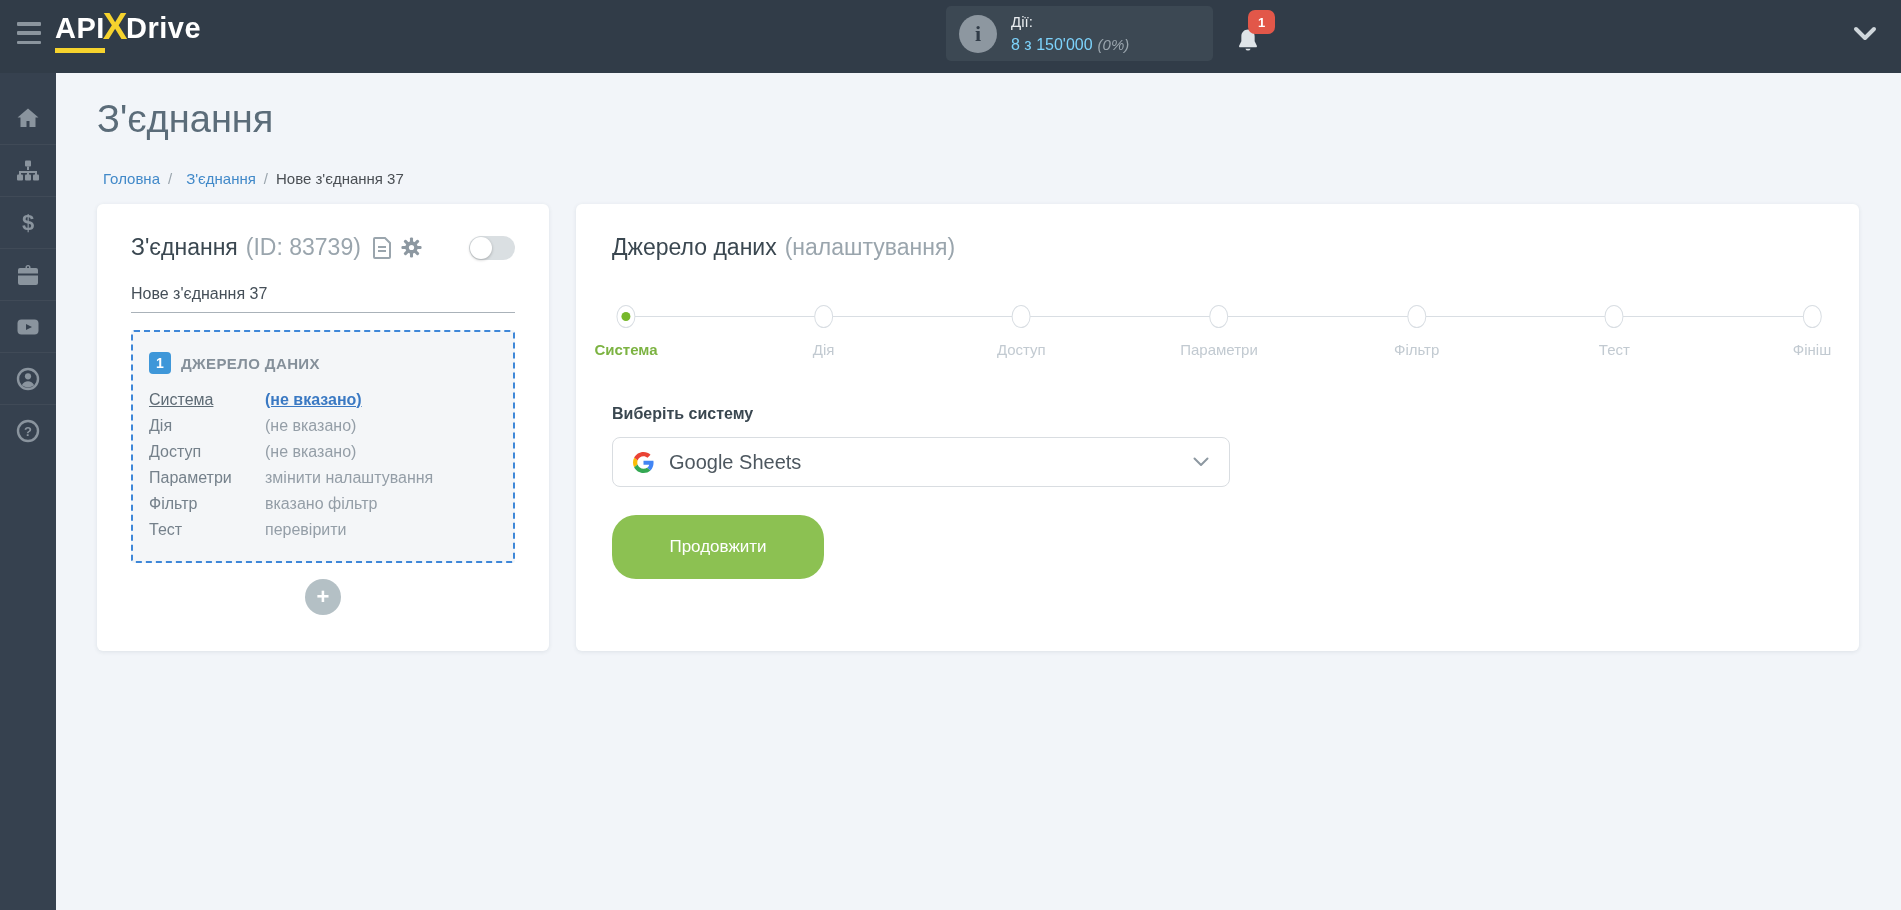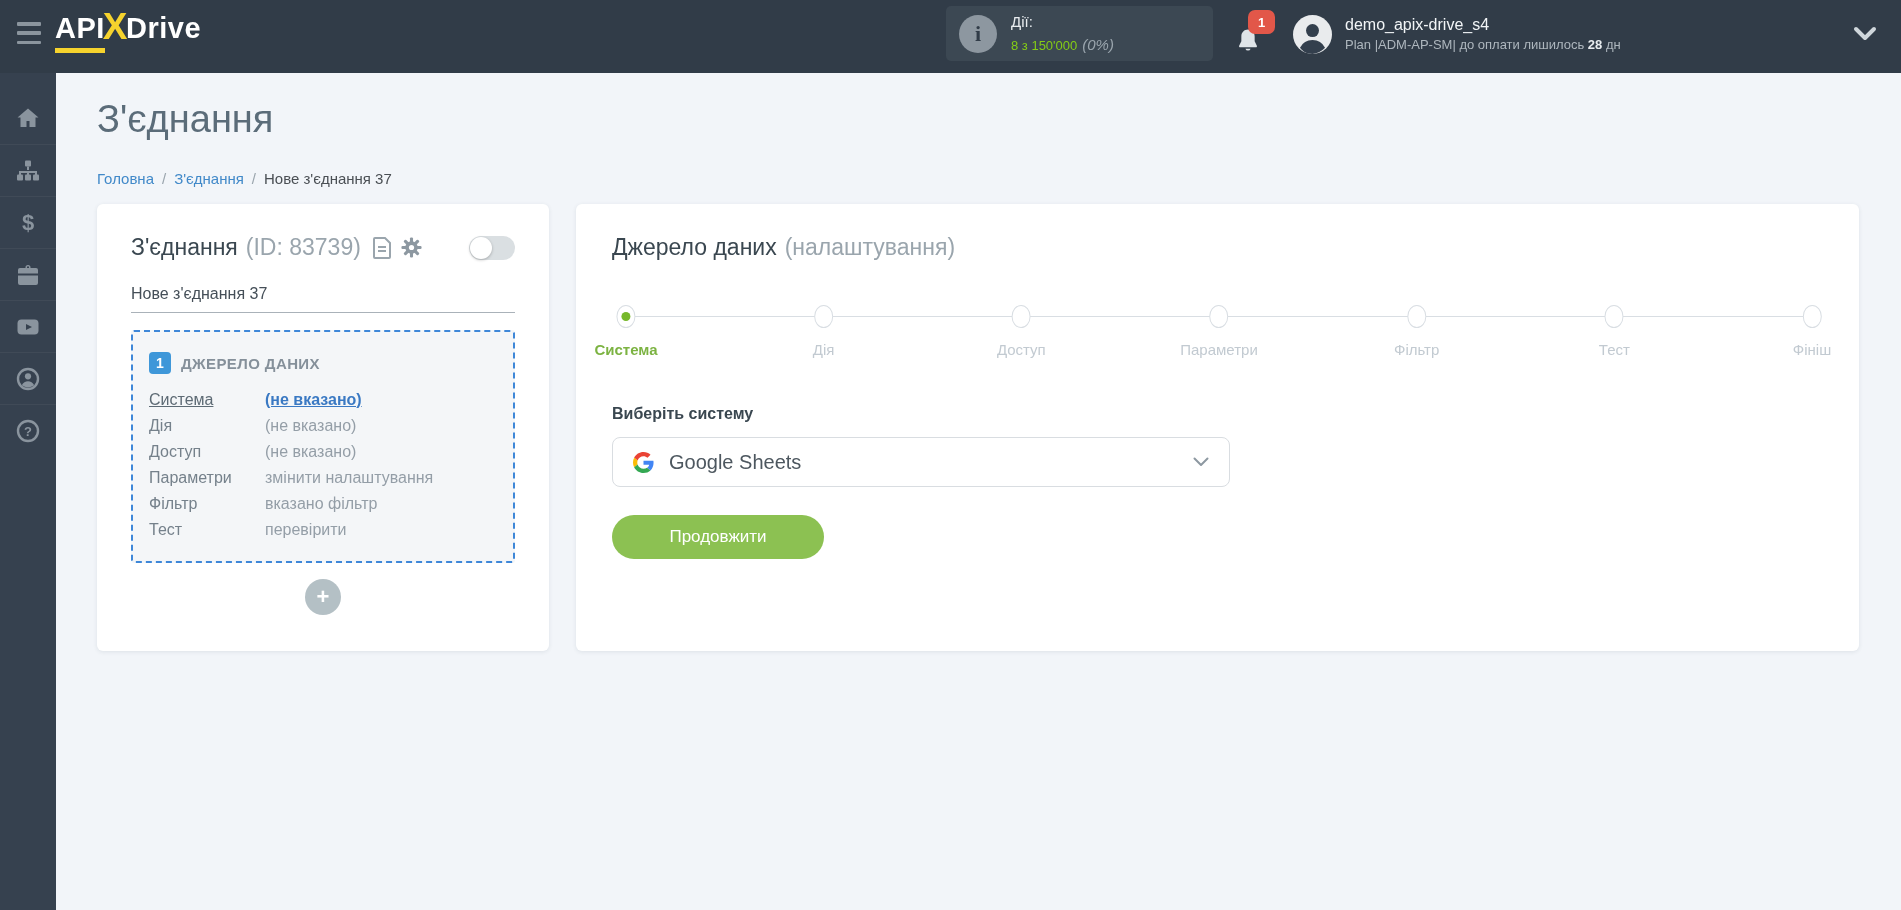--- a/index.html
+++ b/index.html
@@ -28,21 +28,21 @@
   .logo-drive { font-size:29px; padding-top:0; }
 
   .usage-badge { position:absolute; left:946px; top:6px; width:267px; height:55px;
     background:#3c4853; border-radius:5px; display:flex; align-items:center;
     padding-left:13px; }
   .usage-icon { width:38px; height:38px; border-radius:50%; background:#8d97a0;
     color:#313c48; display:flex; align-items:center; justify-content:center;
     font-family:"Liberation Serif", serif; font-weight:bold; font-size:22px; flex:0 0 auto; }
   .usage-text { margin-left:14px; line-height:1.45; }
   .usage-label { color:#e8ecef; font-size:15px; }
-  .usage-value { color:#84cc16; font-size:13px; }
+  .usage-value { color:#7dd3fc; font-size:16px; }
   .usage-percent { color:#9aa5ad; font-size:15px; font-style:italic; margin-left:5px; }
 
   .bell-wrap { position:absolute; left:1234px; top:20px; width:44px; height:40px; }
   .bell-icon { width:28px; height:30px; margin-top:6px; }
   .notif-badge { position:absolute; left:14px; top:-10px; min-width:27px; height:24px;
     background:#e25749; color:#fff; font-size:13px; font-weight:bold;
     border-radius:7px; display:flex; align-items:center; justify-content:center; }
 
   .user-wrap { position:absolute; left:1293px; top:14px; display:flex; align-items:center; }
   .avatar { width:39px; height:39px; flex:0 0 auto; }
@@ -59,21 +59,21 @@
   .side-item { width:56px; height:52px; display:flex; align-items:center; justify-content:center;
     border-top:1px solid rgba(255,255,255,0.05); }
   .side-item:first-child { border-top:none; }
   .side-icon { width:24px; height:24px; color:#8a949e; display:block; }
   .side-icon svg { width:100%; height:100%; fill:currentColor; }
 
   
   .page-title { position:absolute; left:97px; top:98px; font-size:38px; color:#5b6c79; }
   .breadcrumb { position:absolute; left:97px; top:170px; font-size:15px; color:#9aa5ad; }
   .bc-item { color:#4a4f54; }
-  .bc-link { color:#4189c9; }
+  .bc-link { color:#4189c9;margin-left:6px; }
   .bc-sep { margin:0 8px; color:#9aa5ad; }
 
   .card { position:absolute; top:204px; background:#ffffff; border-radius:6px;
     box-shadow:0 1px 4px rgba(40,60,80,0.10); }
   .card-left  { left:97px;  width:452px;  height:447px; padding:30px 34px; }
   .card-right { left:576px; width:1283px; height:447px; padding:30px 36px; }
 
   
   .conn-head { display:flex; align-items:center; }
   .conn-title { font-size:23px; color:#3a4750; }
@@ -121,21 +121,21 @@
   .step-label { margin-top:13px; font-size:15px; color:#c2cad1; white-space:nowrap; }
   .step.active .step-label { color:#7cb342; font-weight:bold; }
 
   .select-label { margin-top:22px; font-size:16px; font-weight:bold; color:#3a4750; }
   .system-select { margin-top:14px; width:618px; height:50px; border:1px solid #d9dde1;
     border-radius:8px; background:#fff; display:flex; align-items:center; padding:0 20px; }
   .google-g { width:21px; height:21px; flex:0 0 auto; }
   .select-value { margin-left:15px; font-size:20px; color:#4d575f; }
   .select-chevron { margin-left:auto; width:16px; height:10px; }
 
-  .continue-btn { margin-top:28px; width:212px; height:44px; border:none; border-radius:24px;
+  .continue-btn { margin-top:28px; width:212px; height:64px; border:none; border-radius:24px;
     background:#8cc152; color:#ffffff; font-size:17px;
     font-family:"Liberation Sans","DejaVu Sans",sans-serif;
     display:flex; align-items:center; justify-content:center; }
 </style>
 </head>
 <body>
 
 <div class="header" data-interactable="false">
   <div class="hamburger" data-interactable="true">
     <span></span>
@@ -159,33 +159,20 @@
   </div>
 
   <div class="bell-wrap" data-interactable="true">
     <svg class="bell-icon" data-interactable="false" viewBox="0 0 24 24">
       <path fill="#dfe4e8" d="M12 2.2c-3.2 0-5.7 2.5-5.7 5.7v4.4L4.4 16c-.3.6.1 1.3.8 1.3h13.6c.7 0 1.1-.7.8-1.3l-1.9-3.7V7.9c0-3.2-2.5-5.7-5.7-5.7z"></path>
       <path fill="#dfe4e8" d="M9.8 18.6a2.3 2.3 0 0 0 4.4 0z"></path>
     </svg>
     <div class="notif-badge" data-interactable="false">1</div>
   </div>
 
-  <div class="user-wrap" data-interactable="true">
-    <svg class="avatar" data-interactable="false" viewBox="0 0 24 24">
-      <circle cx="12" cy="12" r="12" fill="#e9ebed"></circle>
-      <circle cx="12" cy="9.6" r="4" fill="#333f4d"></circle>
-      <path d="M4.3 20.2a8.6 8.6 0 0 1 15.4 0A11.95 11.95 0 0 1 12 24c-3 0-5.7-1.1-7.7-3.8z" fill="#333f4d"></path>
-    </svg>
-    <div class="user-text">
-      <div class="user-name" data-interactable="false">demo_apix-drive_s4</div>
-      <div class="user-plan" data-interactable="false">
-        <span data-interactable="false">Plan |ADM-AP-SM| до оплати лишилось </span><b data-interactable="false">28</b><span data-interactable="false"> дн</span>
-      </div>
-    </div>
-  </div>
 
   <svg class="header-chevron" data-interactable="true" viewBox="0 0 24 16">
     <path d="M3 3l9 9 9-9" fill="none" stroke="#cfd6db" stroke-width="4" stroke-linecap="round" stroke-linejoin="round"></path>
   </svg>
 </div>
 
 <div class="sidebar" data-interactable="false">
   <div class="side-nav" data-interactable="false">
       <div class="side-item" data-interactable="true">
         <span class="side-icon" data-interactable="false"><svg viewBox="0 0 24 24">

